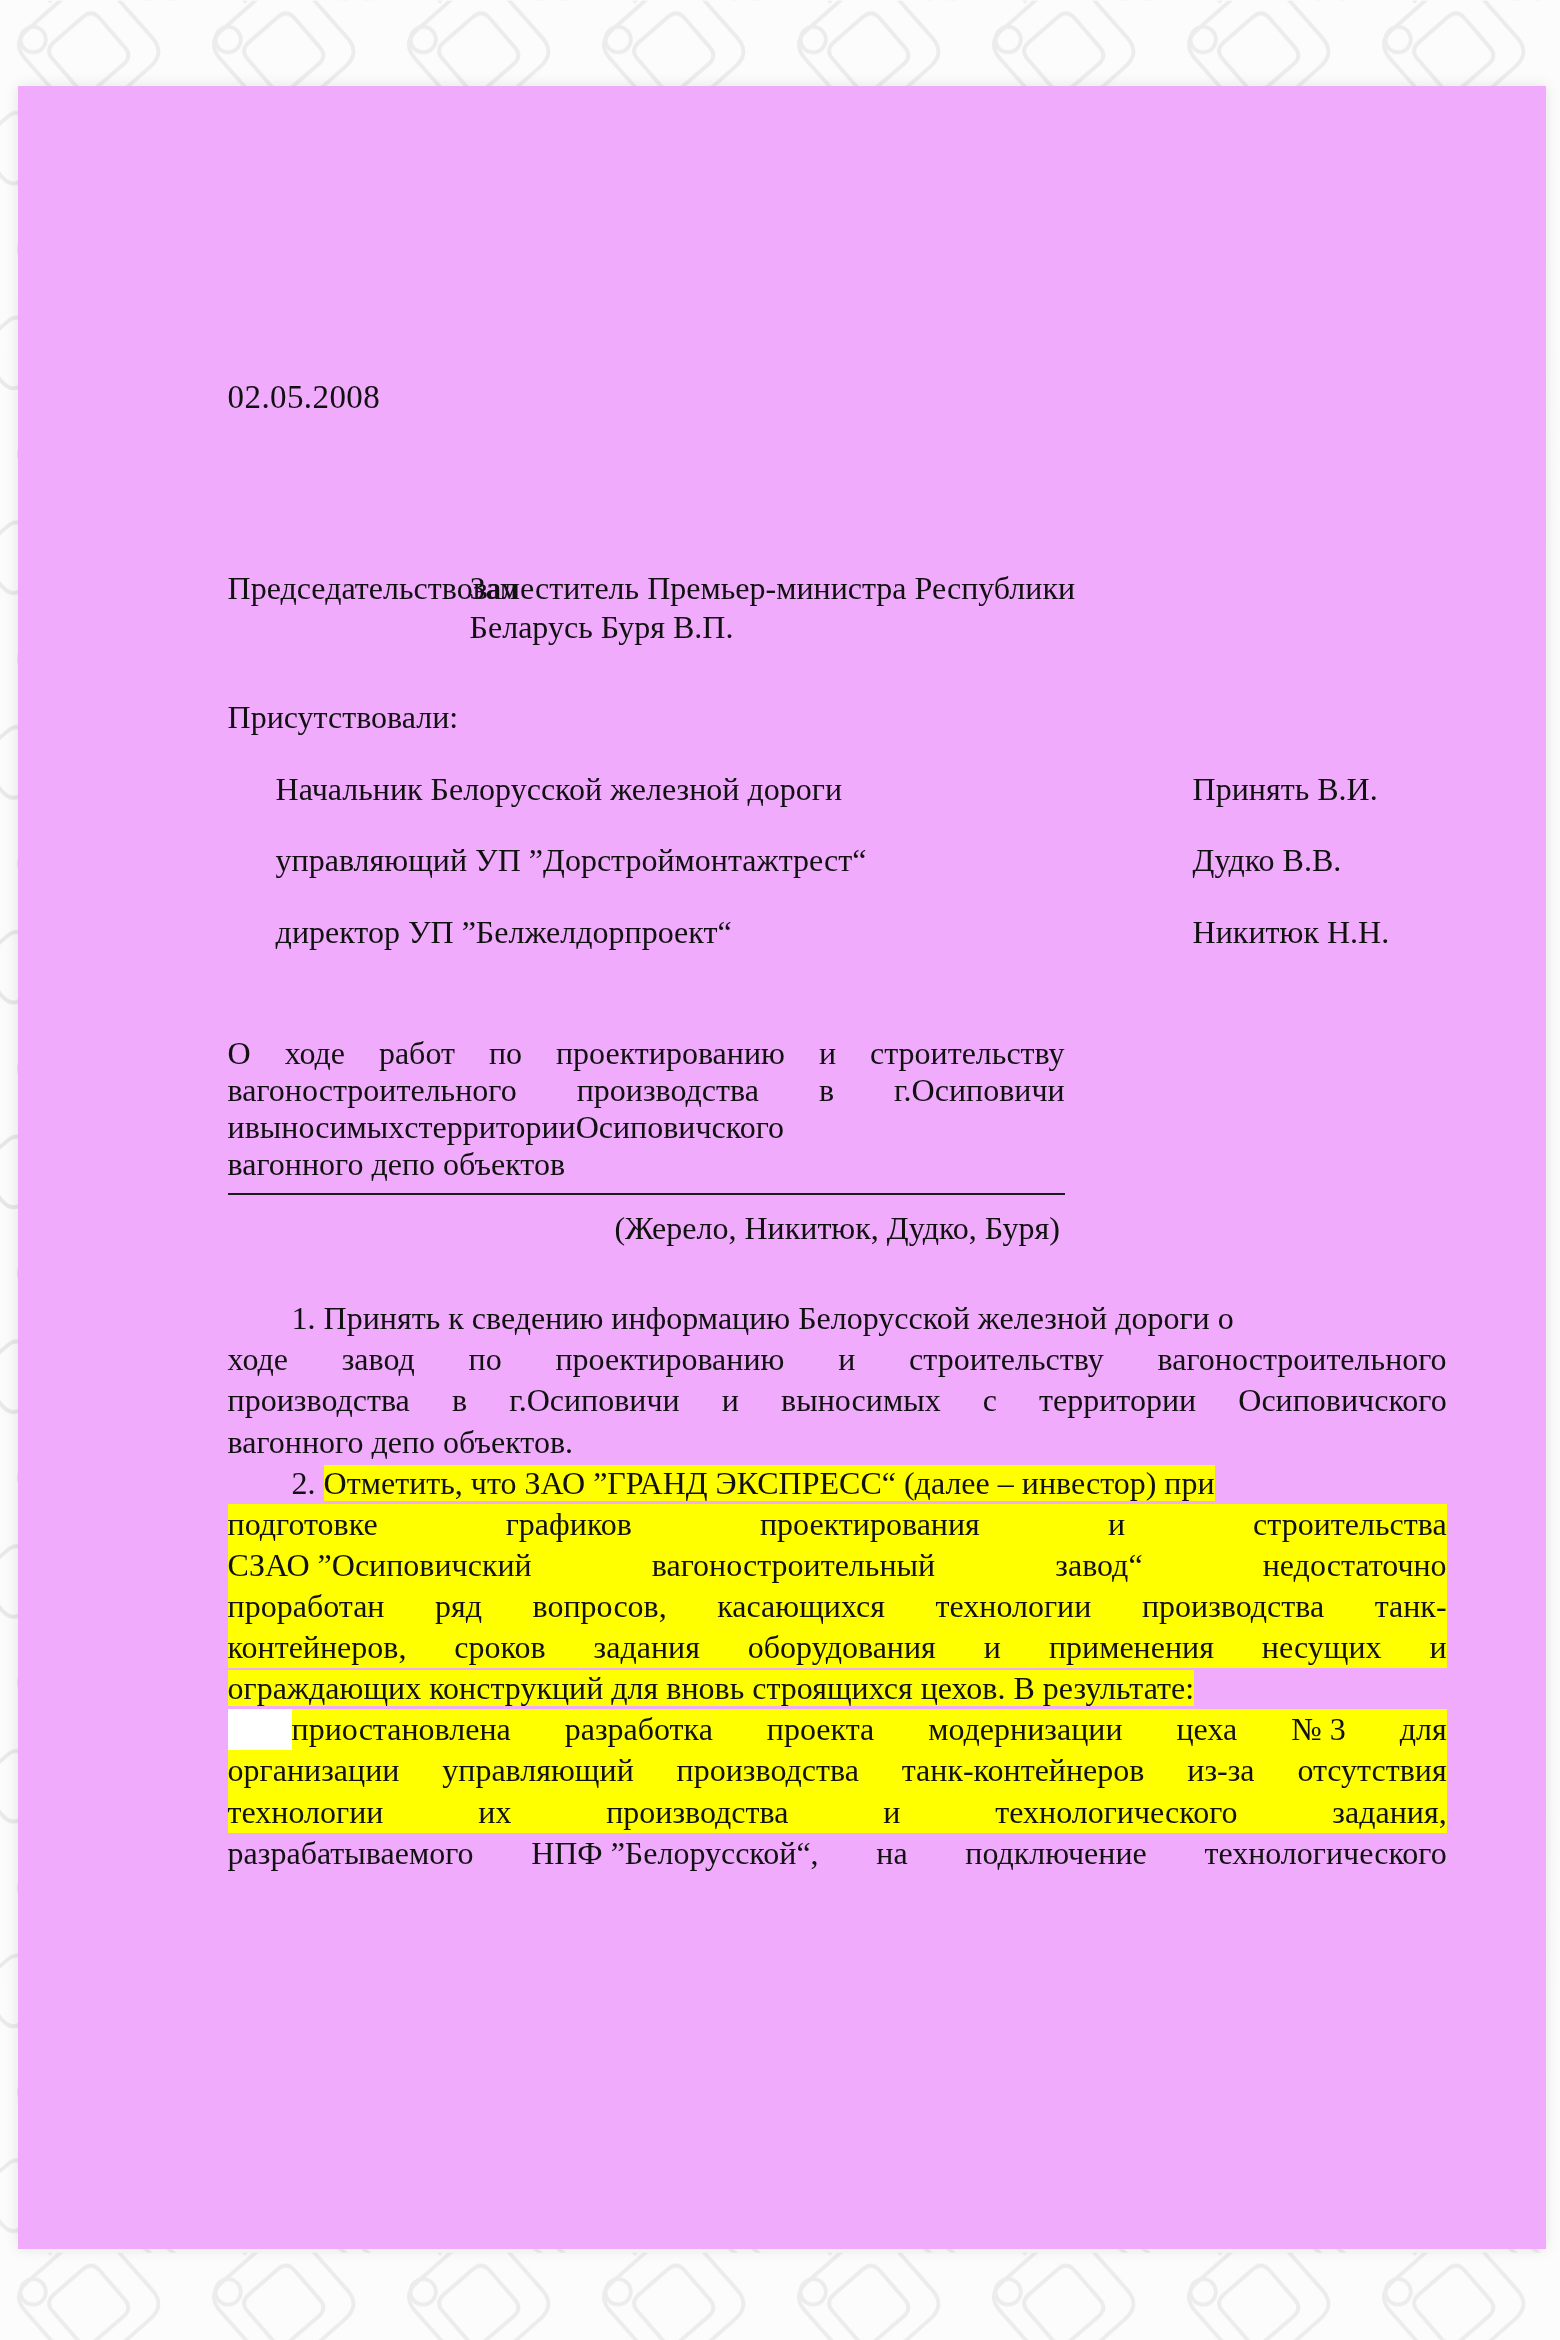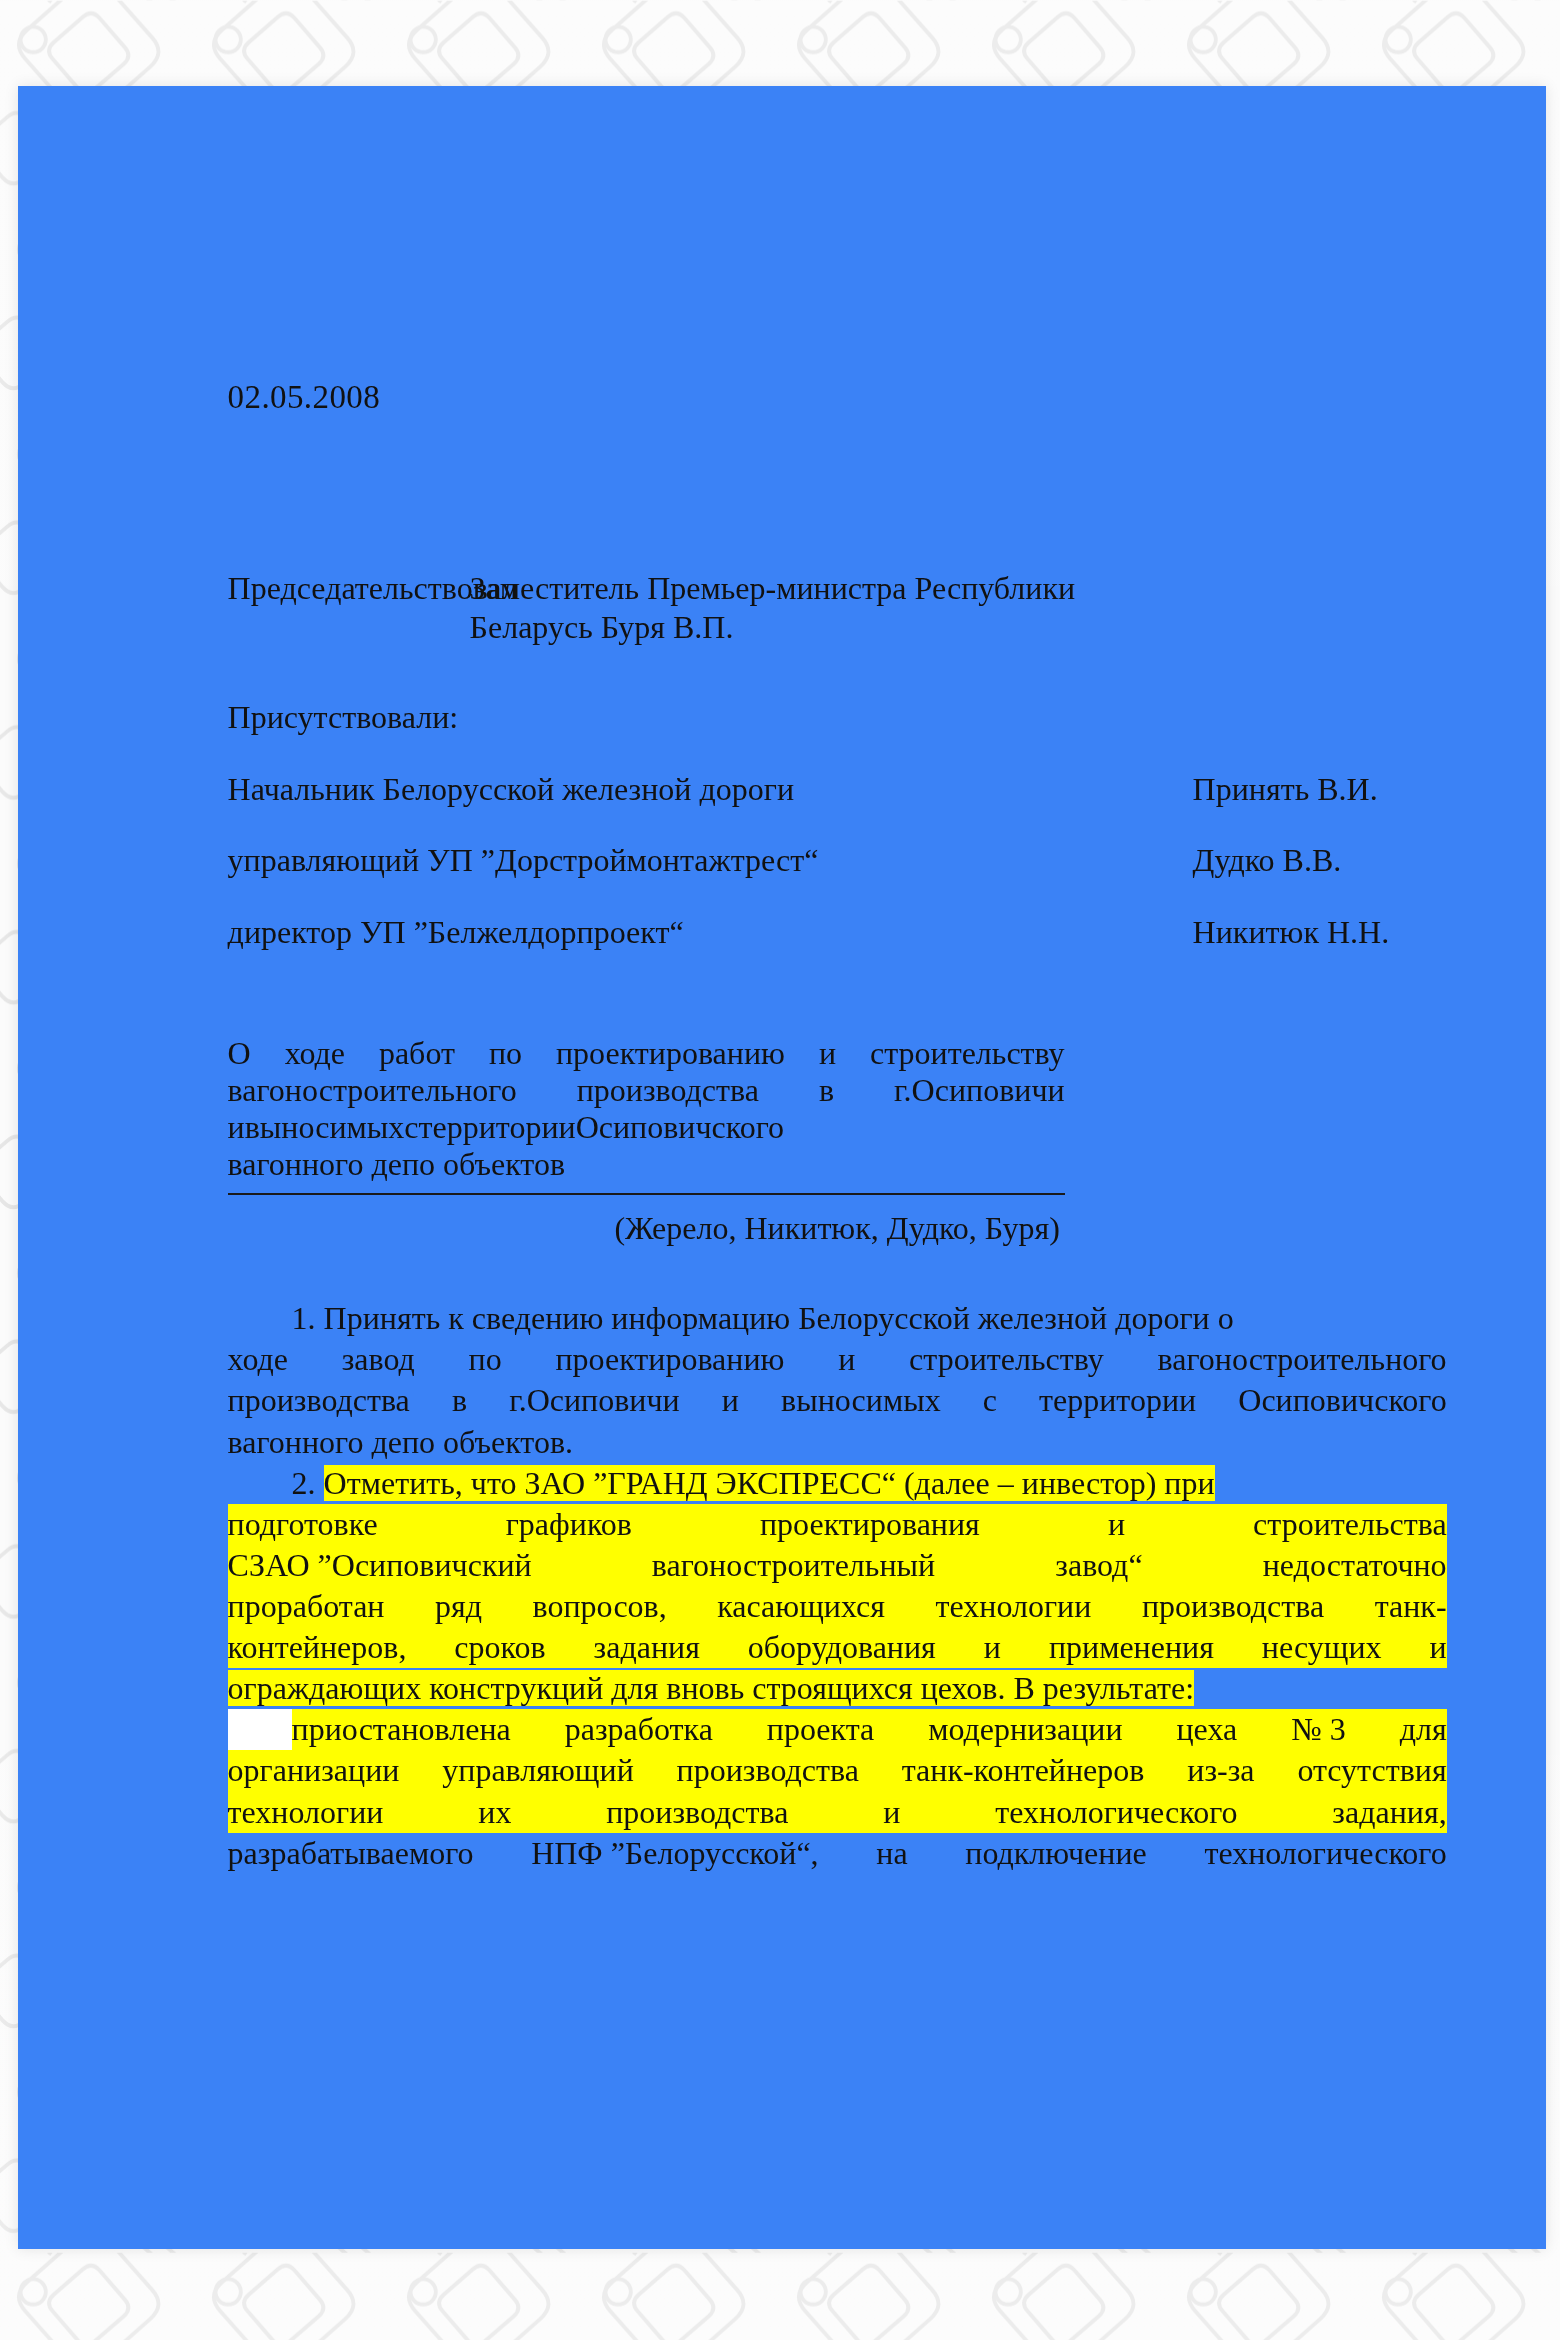--- a/index.html
+++ b/index.html
@@ -30,21 +30,21 @@
     opacity: 1;
   }
 
   
   #paper {
     position: absolute;
     left: 17.6px;
     top: 86px;
     width: 1528px;
     height: 2163px;
-    background: #3b82f6;
+    background: #f0abfc;
     box-shadow: 0 0 13.7px rgba(0,0,0,0.10);
   }
 
   #page-body {
     position: absolute;
     left: 210px;
     top: 293px;
     width: 1219px;
   }
 
@@ -85,21 +85,21 @@
   
   .attendee-row {
     display: flex;
     justify-content: space-between;
     align-items: baseline;
     font-size: 32px;
     line-height: 1.2;
     color: #111;
     margin-bottom: 33px;
   }
-  .attendee-role { flex: 0 1 auto; }
+  .attendee-role { flex: 0 1 auto; margin-left: 48px; }
   .attendee-name {
     flex: 0 0 auto;
     width: 254px;
     text-align: left;
   }
 
   
   .subject-block {
     width: 837px;
     font-size: 32px;

